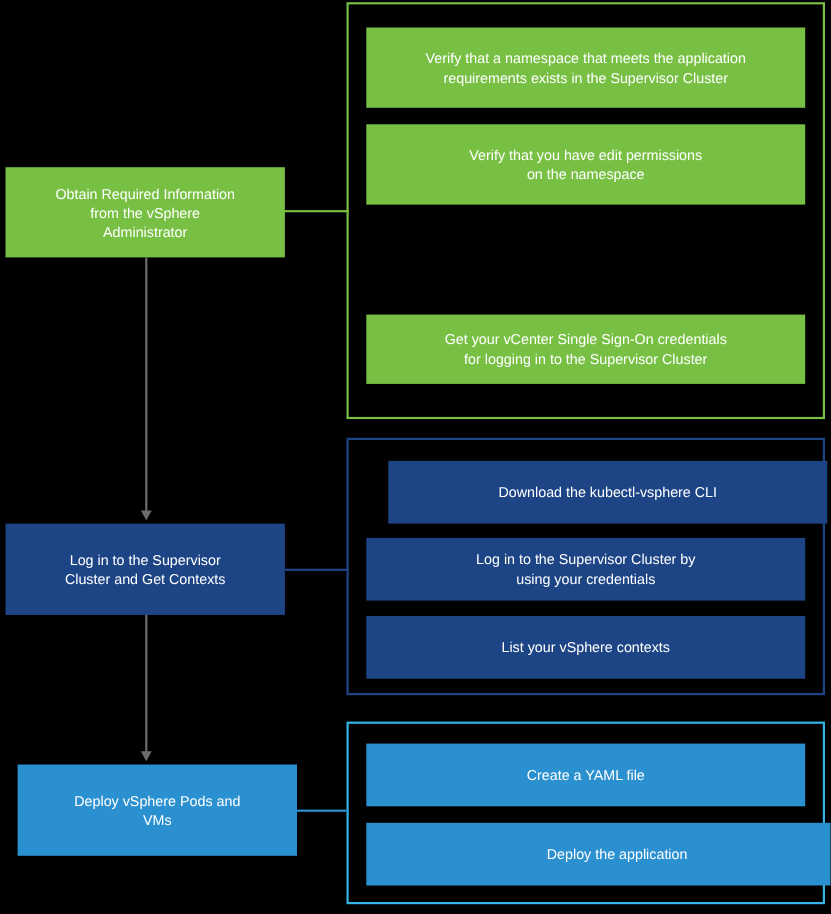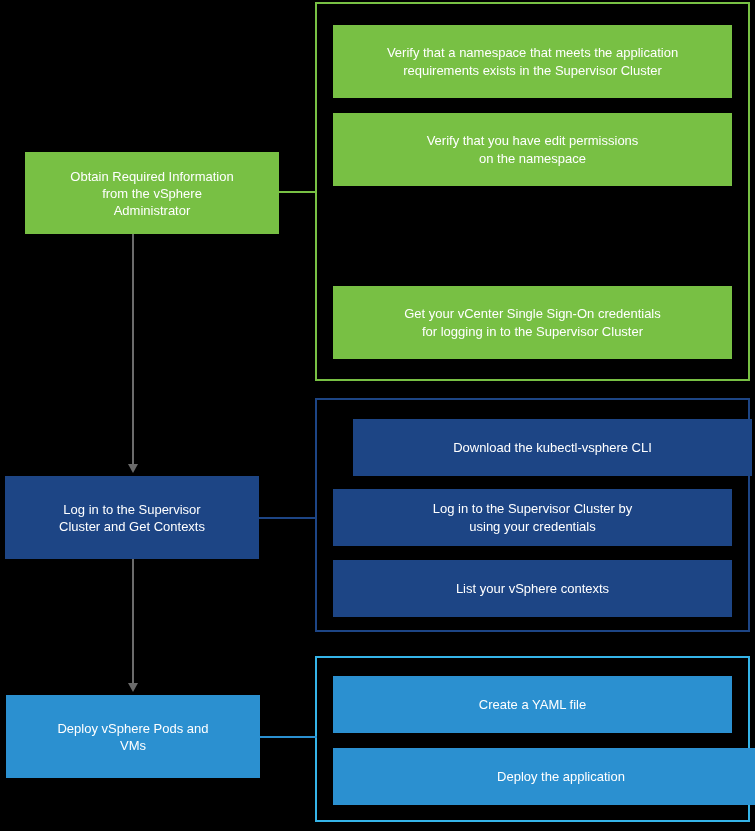--- a/index.html
+++ b/index.html
@@ -97,46 +97,46 @@
 
   <div class="panel panel-green" style="left:315px; top:2px; width:435px; height:379px;"></div>
 
   <div class="task task-green" style="left:333px; top:25px; width:399px; height:73px;">Verify that a namespace that meets the application
 requirements exists in the Supervisor Cluster</div>
 
   <div class="task task-green" style="left:333px; top:113px; width:399px; height:73px;">Verify that you have edit permissions
 on the namespace</div>
 
 
-  <div class="task task-green" style="left:333px; top:286px; width:399px; height:73px;">Get your vCenter Single Sign-On credentials
+  <div class="task task-green" style="left:333px; top:286px; width:399px; height:63px;">Get your vCenter Single Sign-On credentials
 for logging in to the Supervisor Cluster</div>
 
   <div class="panel panel-navy" style="left:315px; top:398px; width:435px; height:234px;"></div>
 
   <div class="task task-navy" style="left:333px; top:419px; width:399px; height:57px;margin-left:20px;">Download the kubectl-vsphere CLI</div>
 
   <div class="task task-navy" style="left:333px; top:489px; width:399px; height:57px;">Log in to the Supervisor Cluster by
 using your credentials</div>
 
   <div class="task task-navy" style="left:333px; top:560px; width:399px; height:57px;">List your vSphere contexts</div>
 
   <div class="panel panel-blue" style="left:315px; top:656px; width:435px; height:166px;"></div>
 
   <div class="task task-blue" style="left:333px; top:676px; width:399px; height:57px;">Create a YAML file</div>
 
   <div class="task task-blue" style="left:333px; top:748px; width:456px; height:57px;">Deploy the application</div>
 
-  <div class="stage-box stage-green" style="left:5px; top:152px; width:254px; height:82px;margin-left:20px;">Obtain Required Information
+  <div class="stage-box stage-green" style="left:5px; top:152px; width:254px; height:82px;">Obtain Required Information
 from the vSphere
 Administrator</div>
 
   <div class="stage-box stage-navy" style="left:5px; top:476px; width:254px; height:83px;">Log in to the Supervisor
 Cluster and Get Contexts</div>
 
-  <div class="stage-box stage-blue" style="left:6px; top:695px; width:254px; height:83px;">Deploy vSphere Pods and
+  <div class="stage-box stage-blue" style="left:16px; top:695px; width:254px; height:83px;">Deploy vSphere Pods and
 VMs</div>
 
   <div class="hline hline-green" style="left:259px; top:191px; width:58px;"></div>
 
   <div class="hline hline-navy" style="left:259px; top:517px; width:58px;"></div>
 
   <div class="hline hline-blue" style="left:259px; top:736px; width:58px;"></div>
 
   <div class="vline" style="left:132px; top:234px; height:232px;"></div>
   <div class="arrowhead" style="left:128px; top:464px;"></div>

